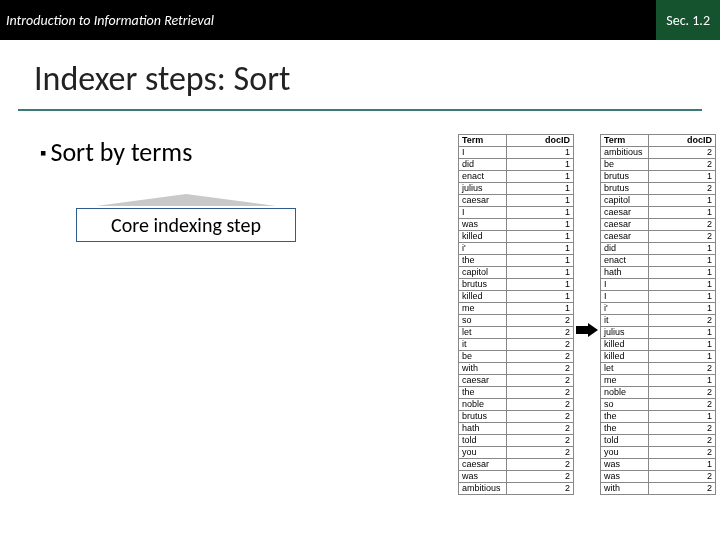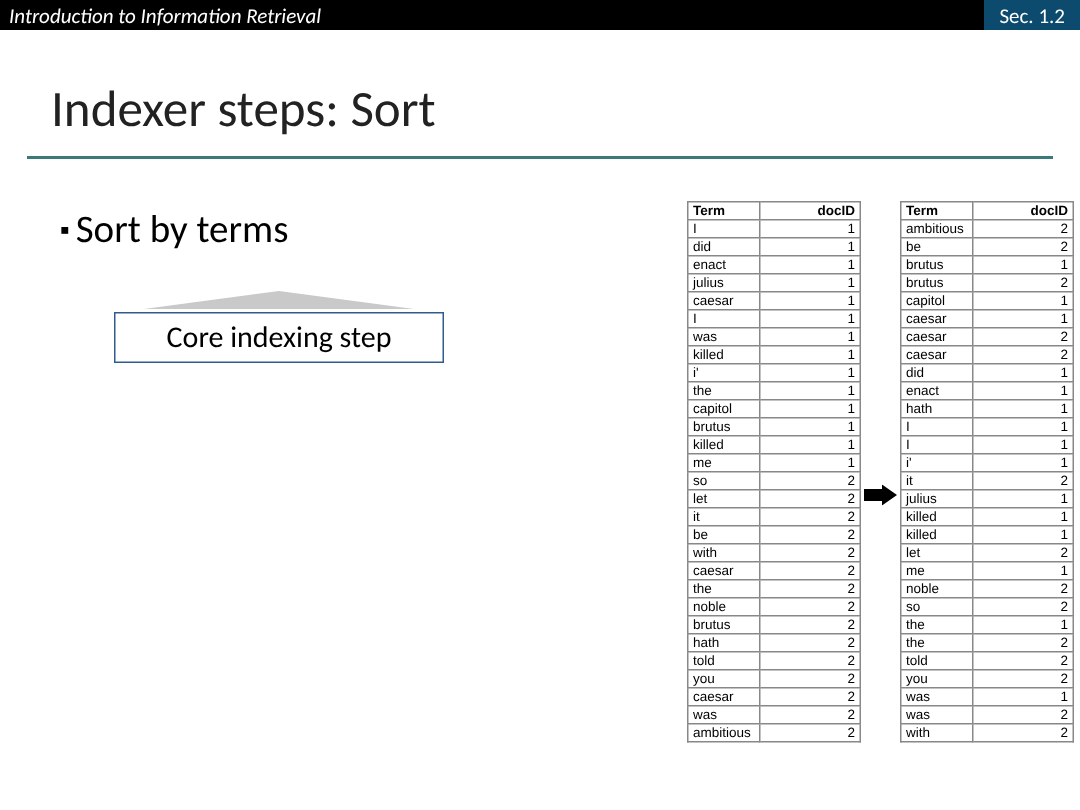--- a/index.html
+++ b/index.html
@@ -7,42 +7,41 @@
   body {
     width: 720px;
     height: 540px;
     background: #fff;
     font-family: Calibri, Arial, sans-serif;
     position: relative;
     overflow: hidden;
   }
   .topbar {
     width: 100%;
-    height: 20px;
+    height: 40px;
     background: #000;
     color: #fff;
     display: flex;
     align-items: center;
     justify-content: space-between;
     font-style: italic;
     font-size: 14px;
   }
   .topbar .left { padding-left: 6px; }
   .topbar .right {
-    background: #0c4a6e;
+    background: #14532d;
     height: 100%;
     display: flex;
     align-items: center;
     padding: 0 10px;
     font-style: normal;
     font-size: 14px;
   }
   .titlewrap {
     padding: 18px 0 6px 34px;
-    margin-top: 15px;
   }
   .title {
     font-size: 34px;
     color: #222;
     font-weight: 400;
   }
   .rule {
     margin: 4px 18px 0 18px;
     border-top: 2px solid #3c7a7a;
   }

